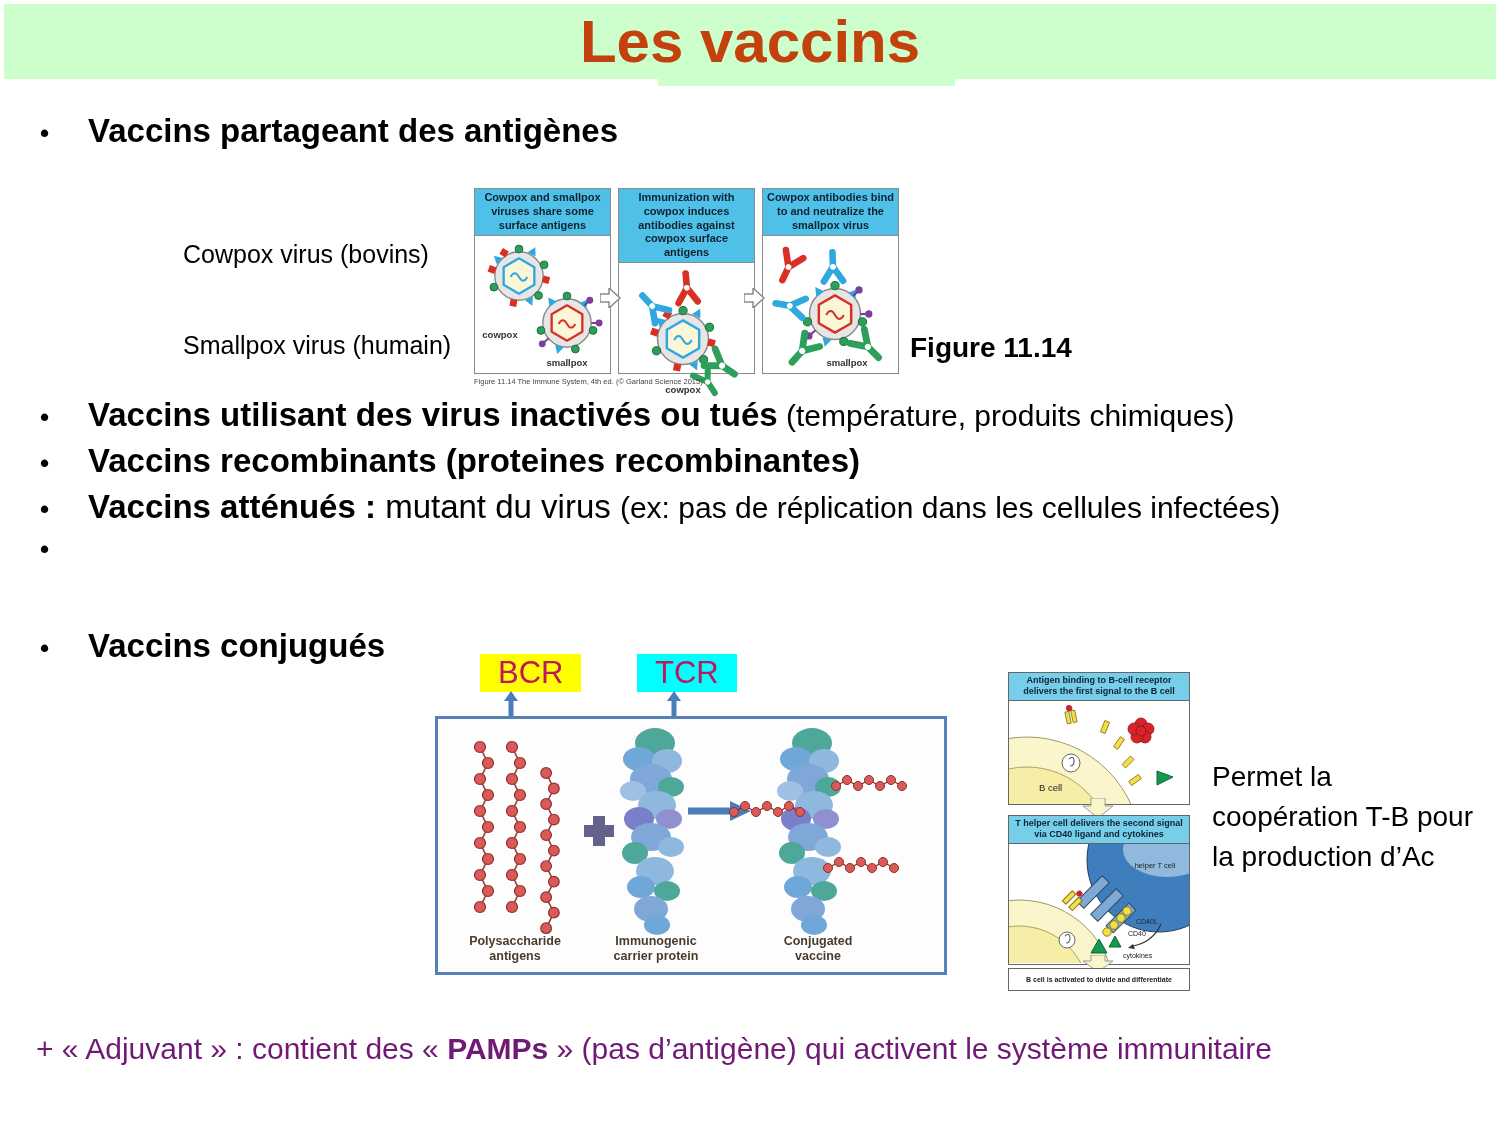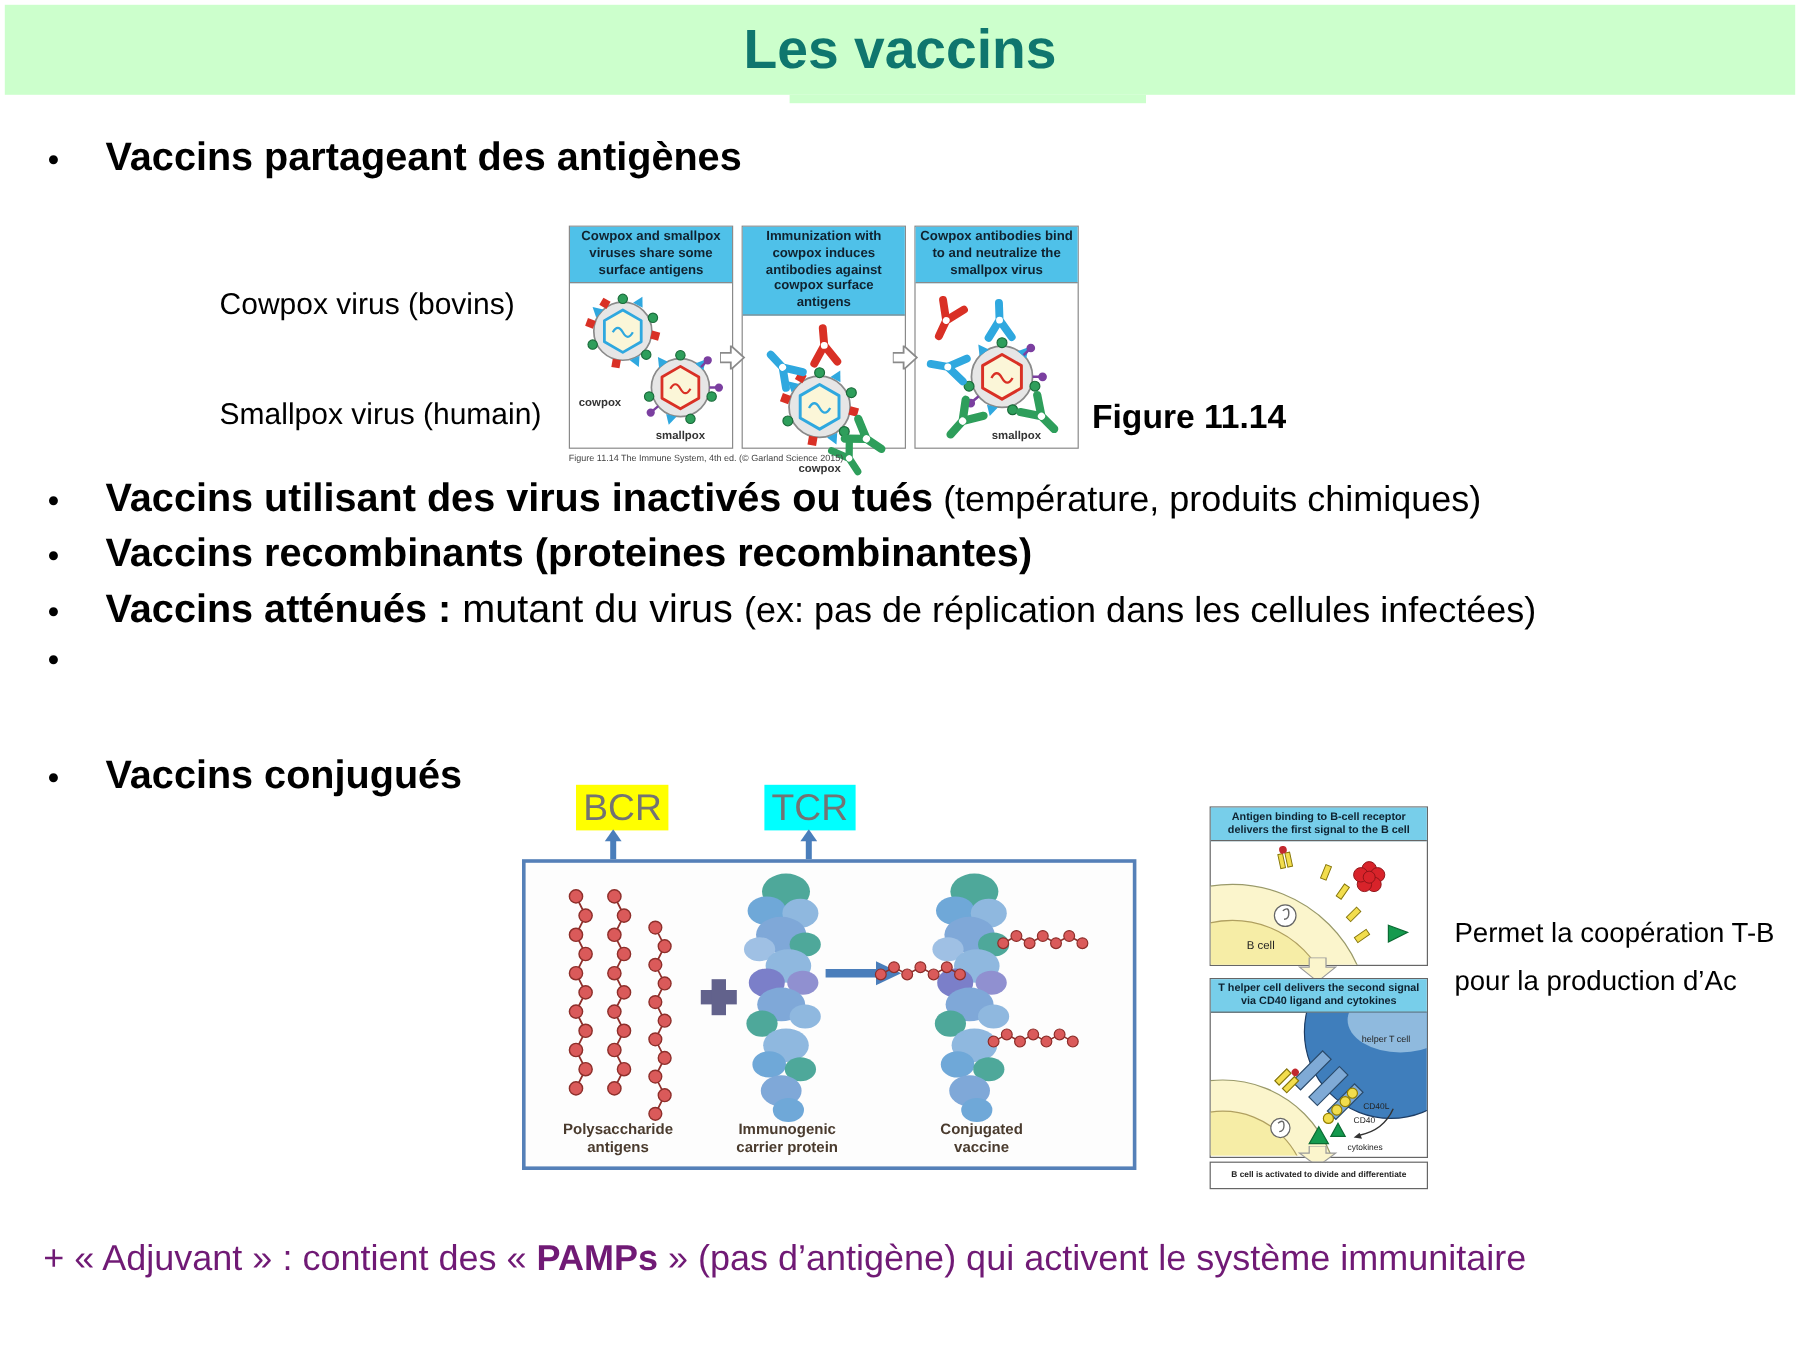--- a/index.html
+++ b/index.html
@@ -2,21 +2,21 @@
 <html><head>
 <meta charset="utf-8">
 <style>
   html,body{margin:0;padding:0;}
   body{width:1500px;height:1125px;background:#fff;overflow:hidden;
        font-family:"Liberation Sans", sans-serif;color:#000;position:relative;}
   .abs{position:absolute;}
 
   
   .titlebar{left:4px;top:4px;width:1492px;height:75px;background:#CCFFCC;}
-  .titlebar h1{margin:0;font-size:46px;font-weight:bold;text-align:center;line-height:75px;color:#0f766e;}
+  .titlebar h1{margin:0;font-size:60px;font-weight:bold;text-align:center;line-height:75px;color:#c2410c;}
   .titlebar-tab{left:658px;top:79px;width:297px;height:7px;background:#CCFFCC;}
 
   
   .bullet-row{left:40px;display:flex;align-items:baseline;white-space:nowrap;}
   .dot{width:48px;flex:0 0 48px;font-size:26px;font-weight:bold;}
   .bt{font-weight:bold;font-size:33px;}
   .rt{font-weight:normal;font-size:33px;}
   .nt{font-weight:normal;font-size:30px;}
 
   
@@ -27,39 +27,39 @@
             font-size:11px;font-weight:bold;line-height:1.25;color:#10222f;padding:2px 3px;}
   .pox-art{display:block;}
   .vlabel{font-size:9.5px;font-weight:bold;fill:#333;text-anchor:middle;}
   .chev{position:absolute;top:100px;}
   .pox-caption{position:absolute;left:0;top:189px;font-size:7.5px;color:#444;white-space:nowrap;}
 
   .side-label{font-size:25px;color:#000;white-space:nowrap;}
   .fig-ref{font-size:28px;font-weight:bold;white-space:nowrap;}
 
   
-  .tag{font-size:31px;padding:1px 6px;color:#737373;text-align:center;}
+  .tag{font-size:31px;padding:1px 18px;color:#be185d;text-align:center;}
   .tag-bcr{background:#FFFF00;}
   .tag-tcr{background:#00FFFF;}
 
   
   .conjbox{left:435px;top:716px;width:512px;height:259px;border:3px solid #5580B8;box-sizing:border-box;background:#fdfdfd;}
   .clabel{font-size:12.5px;font-weight:bold;fill:#4A3B2E;text-anchor:middle;}
 
   
   .bfig{left:1008px;top:672px;width:182px;height:320px;}
   .bpanel{position:absolute;left:0;width:182px;background:#fff;border:1px solid #666;box-sizing:border-box;}
   .bhead{background:#77CEEA;border-bottom:1px solid #666;text-align:center;
          font-size:9px;font-weight:bold;line-height:1.25;color:#0e2230;padding:2px 0;}
   .bfoot{position:absolute;left:0;top:296px;width:182px;height:23px;border:1px solid #666;box-sizing:border-box;
          background:#fff;text-align:center;font-size:7px;font-weight:bold;line-height:21px;color:#222;}
   .tiny{font-size:7px;fill:#222;}
   .cellname{font-size:9.5px;fill:#222;}
 
-  .side-note{left:1212px;top:757px;width:268px;font-size:23px;line-height:40px;color:#000;}
+  .side-note{left:1212px;top:757px;width:268px;font-size:28px;line-height:40px;color:#000;}
 
   .adjuvant{left:36px;top:1028px;width:1452px;font-size:30px;line-height:42px;color:#701a75;}
   .adjuvant b{font-weight:bold;}
 </style>
 </head>
 <body>
 
 <svg width="0" height="0" style="position:absolute">
   <defs>
     <g id="virus-cowpox">

